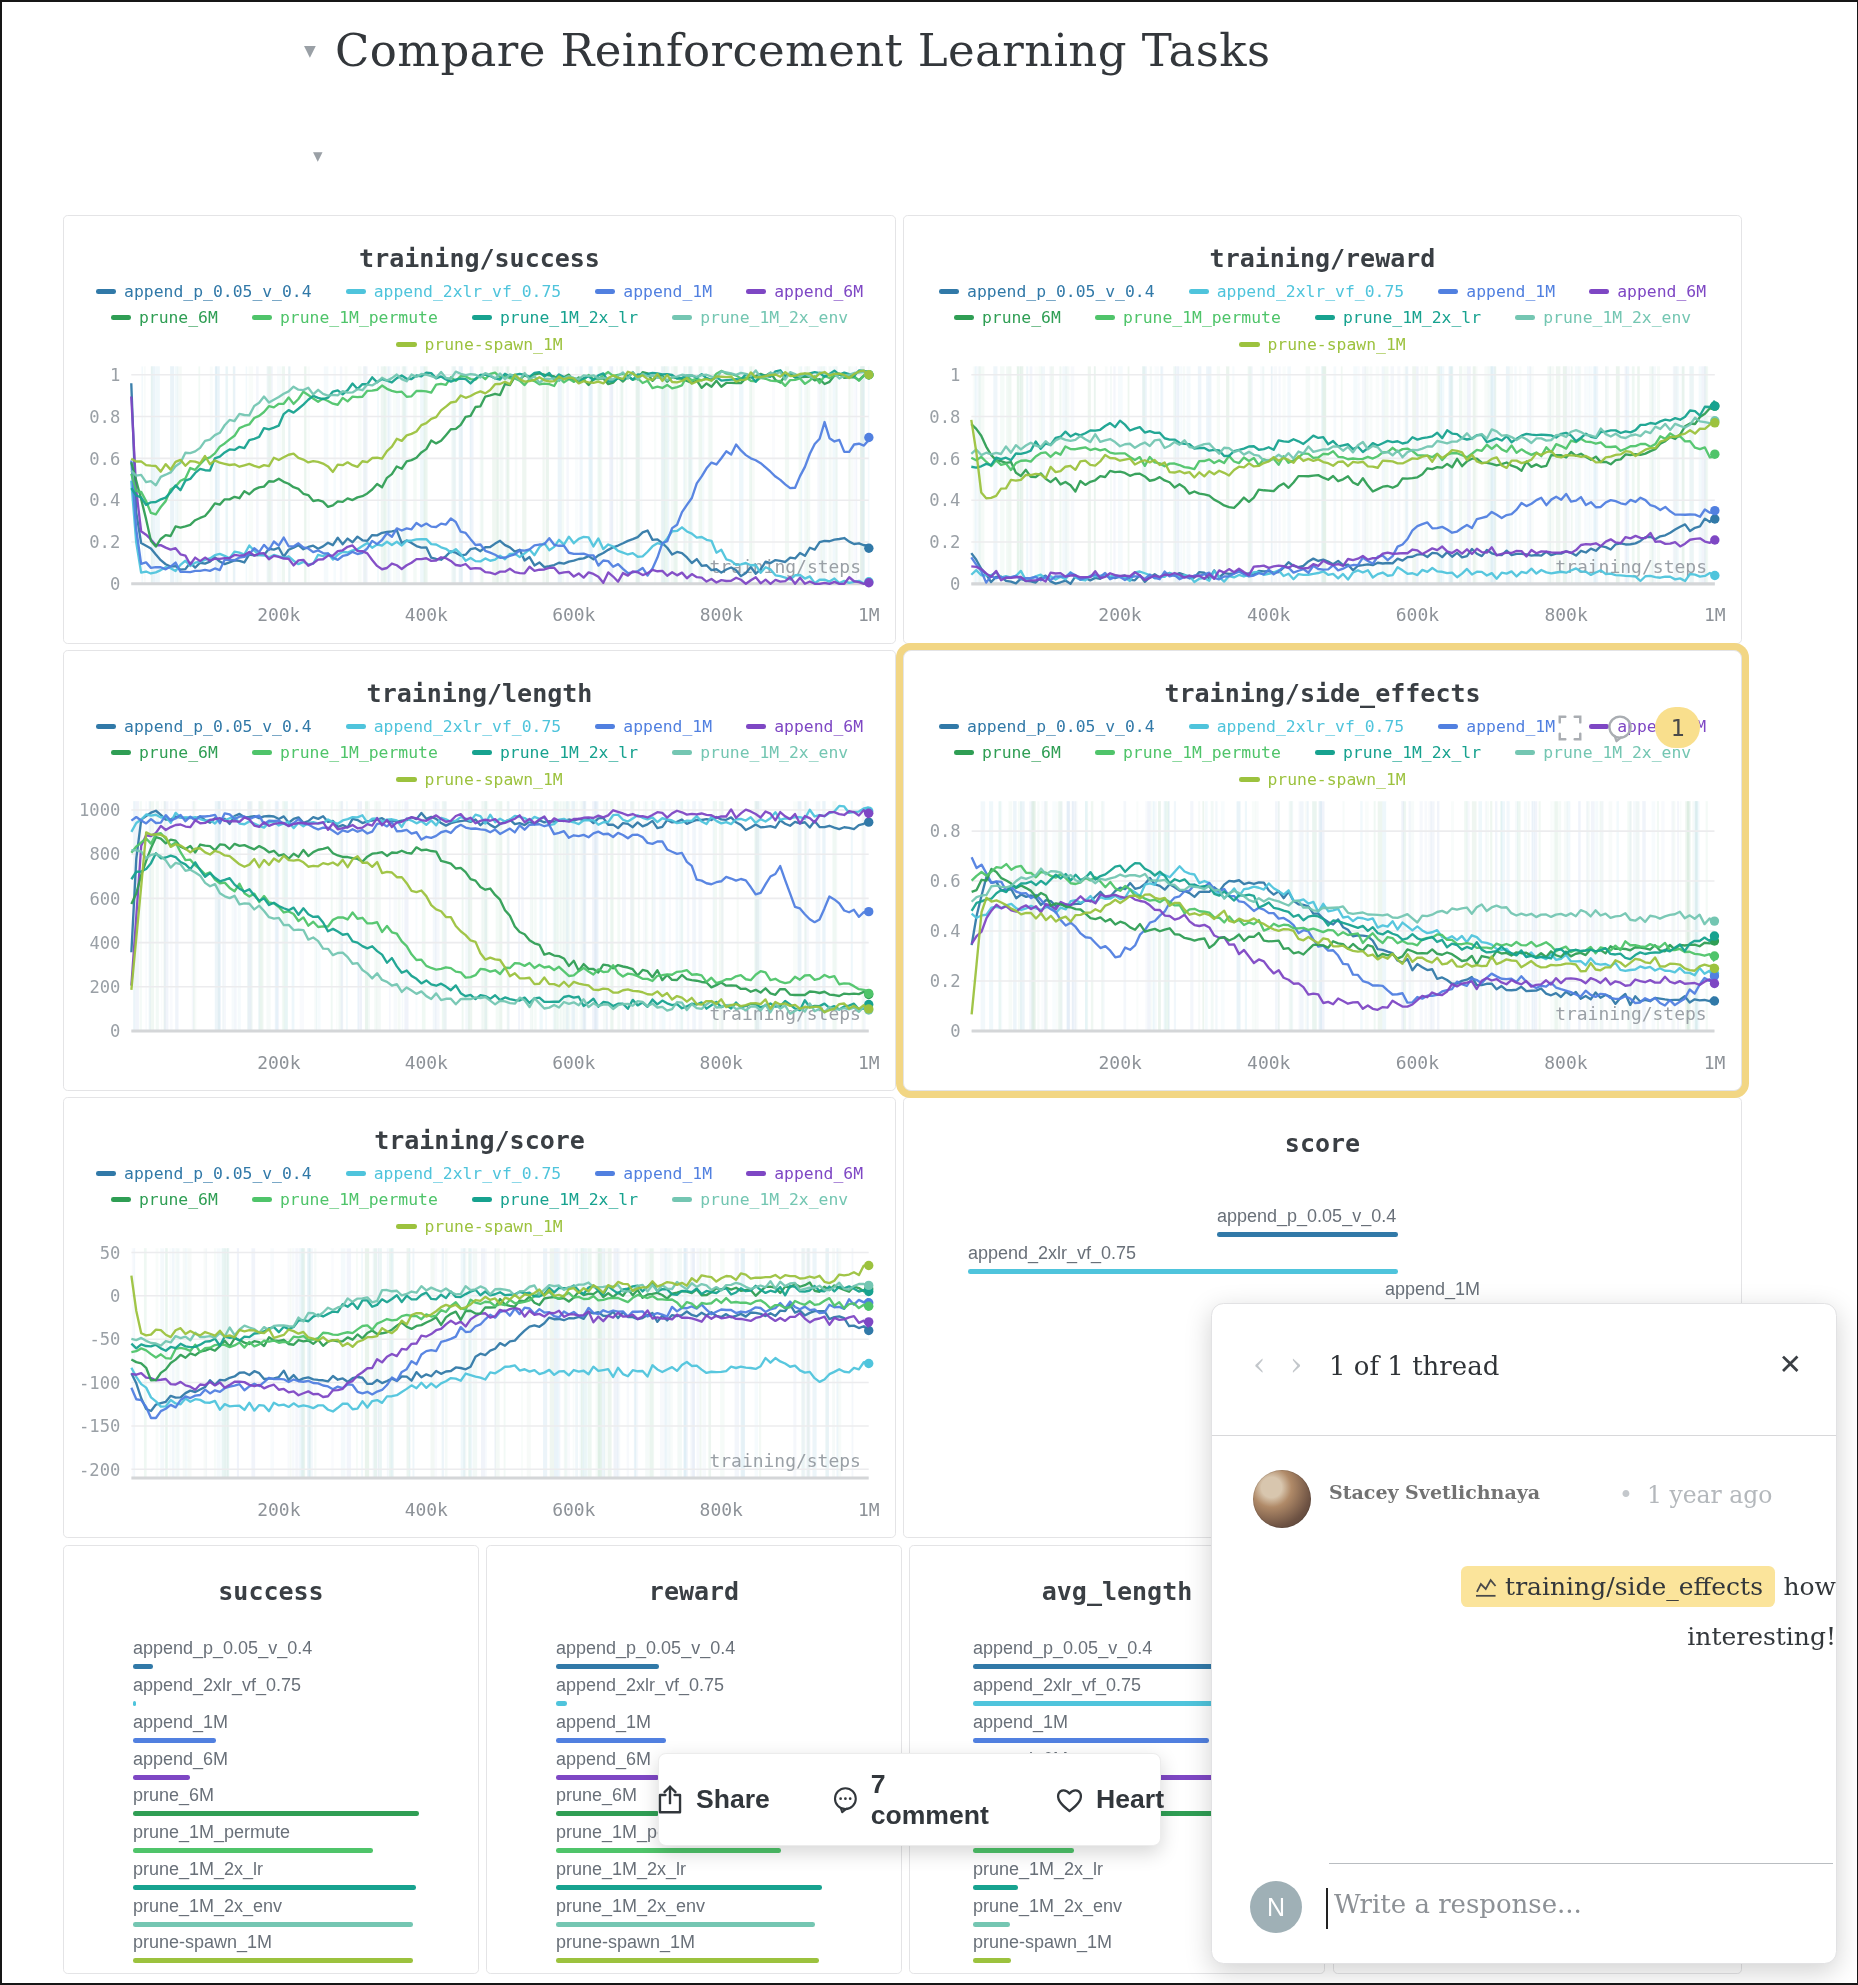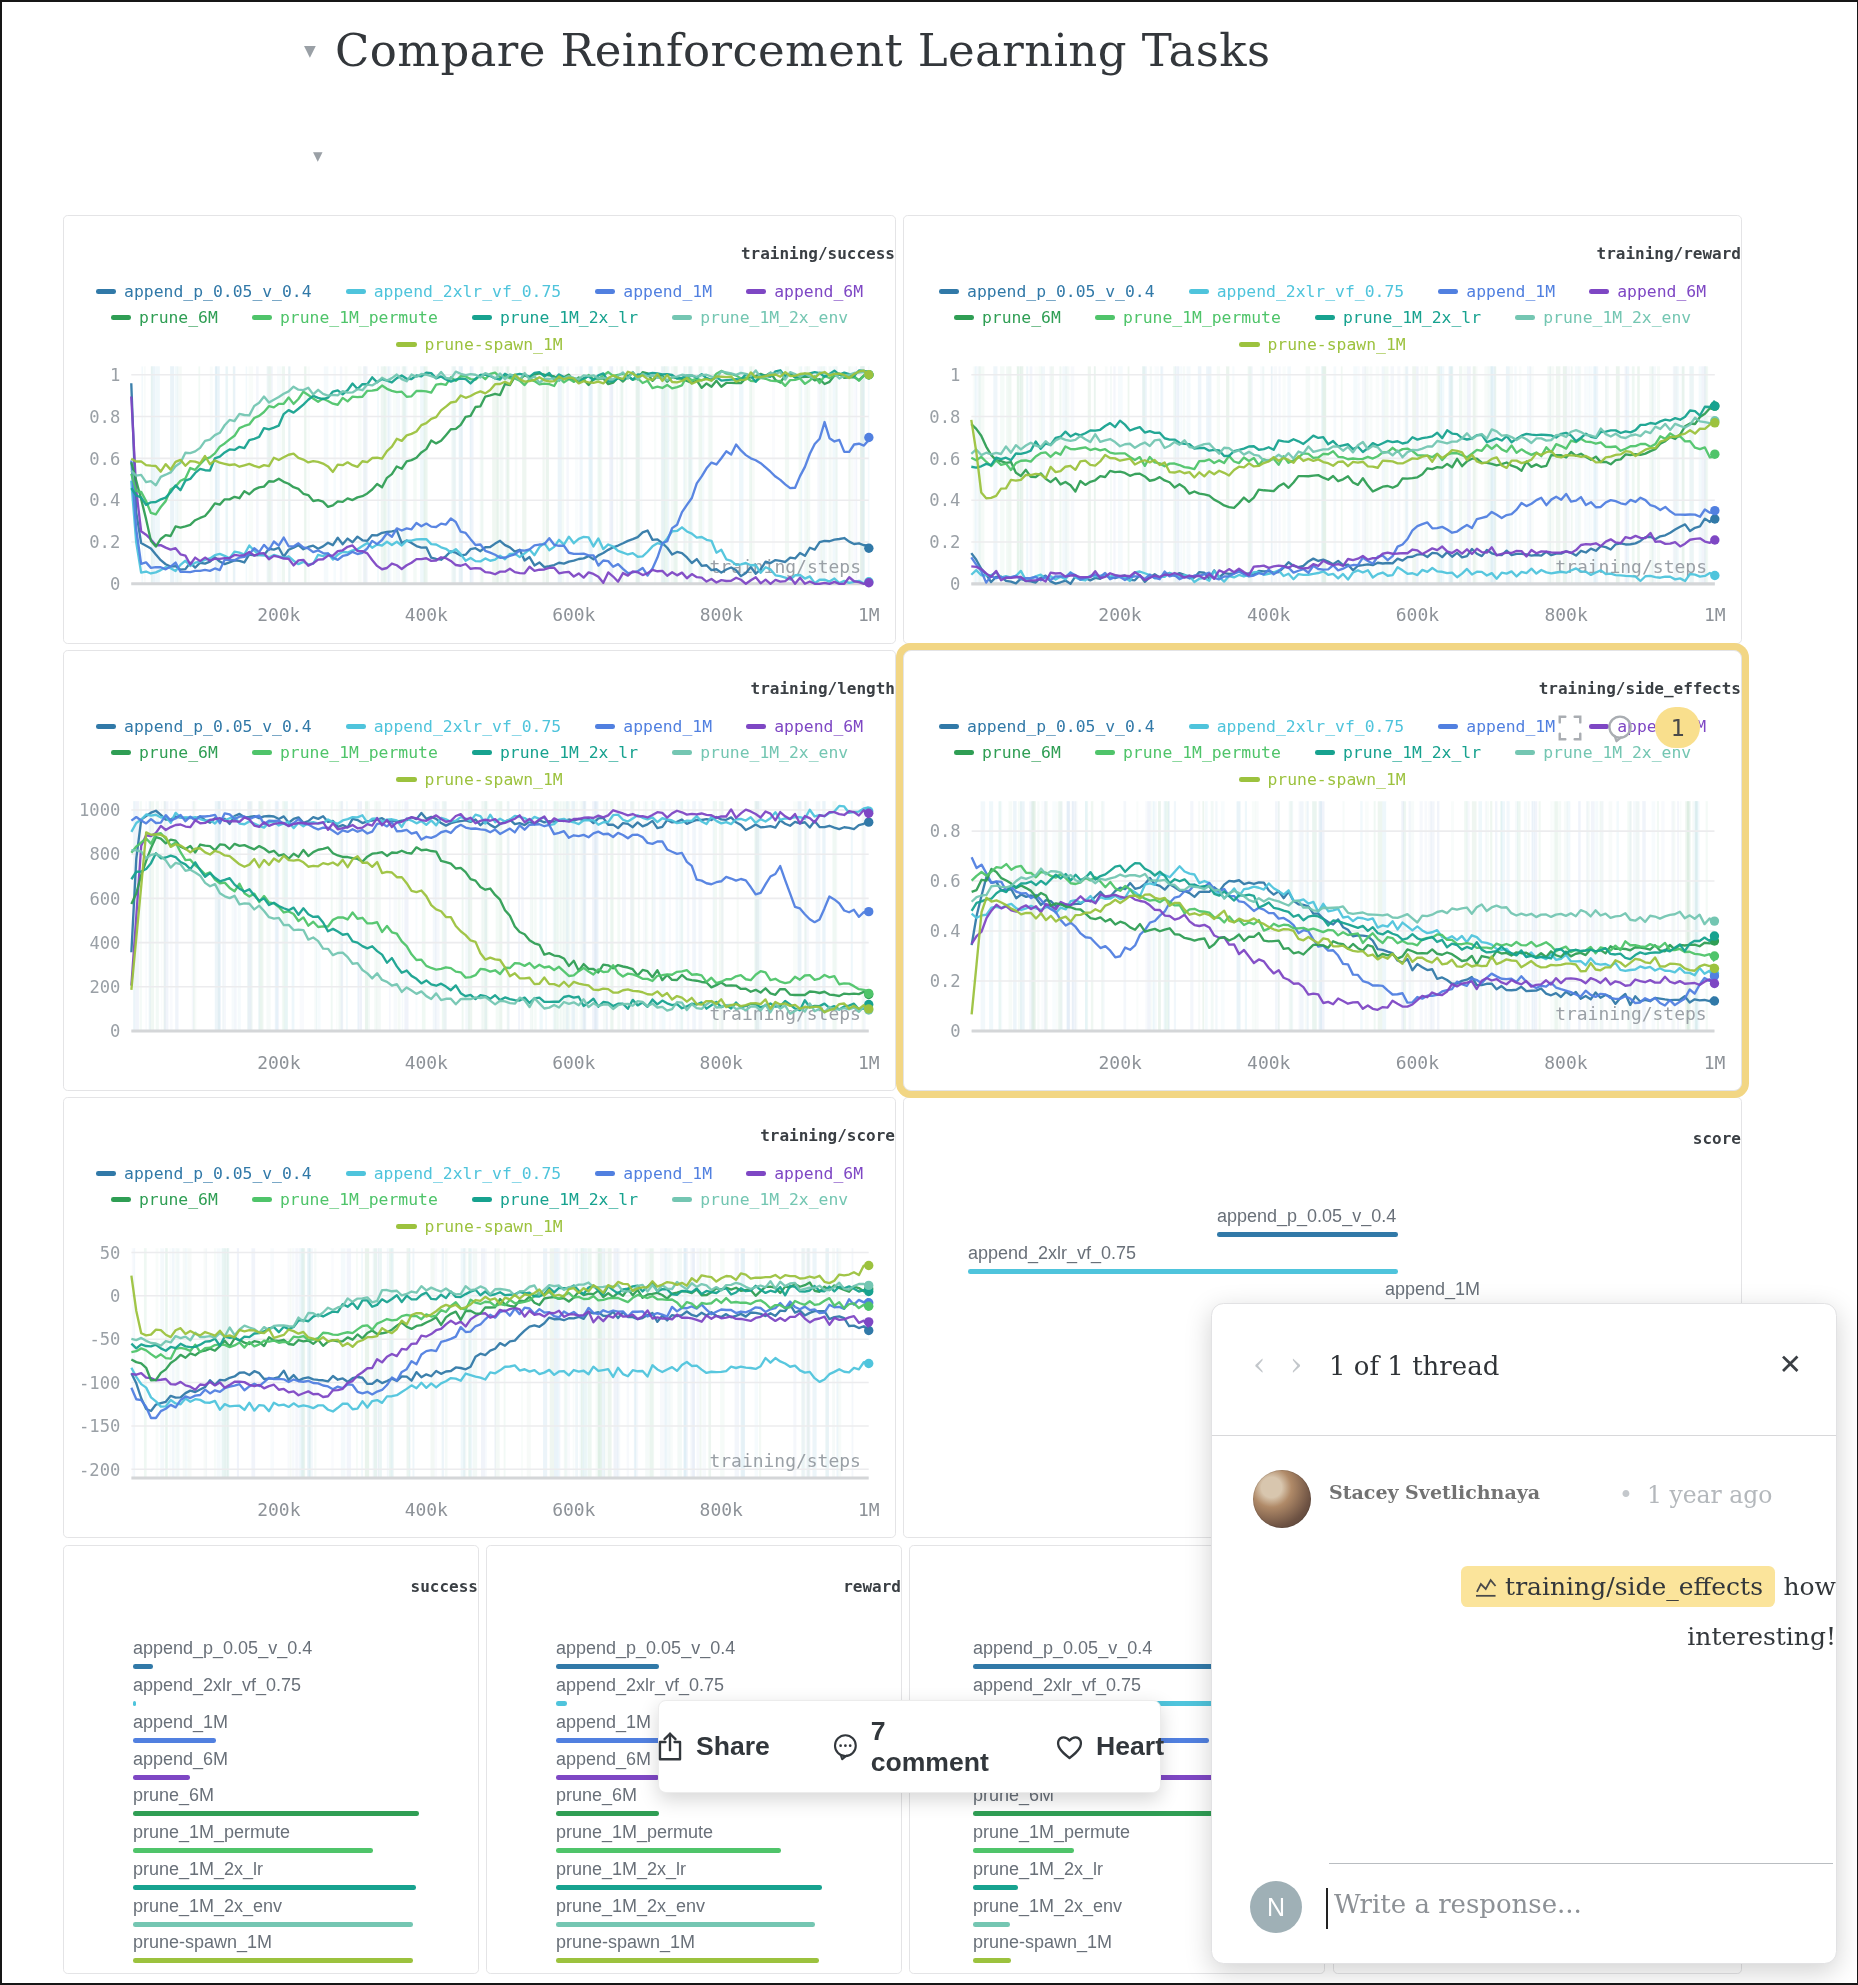--- a/index.html
+++ b/index.html
@@ -2,32 +2,32 @@
 <html style="font-size:12.5px"><head>
 <meta charset="utf-8">
 <style>
   html,body{margin:0;padding:0;background:#fff;}
   #stage{position:relative;width:1859px;height:1985px;background:#fff;border:2.3px solid #161616;box-sizing:border-box;overflow:hidden;font-family:"Liberation Sans",sans-serif;}
   .page-title{position:absolute;left:333px;top:22px;font-family:"DejaVu Serif",serif;font-size:45px;color:#33373b;letter-spacing:0.4px;}
   .page-subtitle{position:absolute;left:339px;top:135px;font-family:"DejaVu Serif",serif;font-size:34px;color:#3a3e42;}
   .tri{position:absolute;color:#9aa0a6;font-size:23.5px;}
   .panel{position:absolute;background:#fff;border:1.6px solid #e4e4e6;border-radius:4.7px;box-sizing:border-box;}
   .panel.highlight{box-shadow:0 0 0 7px #f2d684;border-radius:7.8px;}
-  .chart-title{position:absolute;top:28px;left:0;width:100%;text-align:right;font-family:"DejaVu Sans Mono",monospace;font-weight:bold;font-size:16px;color:#3a3f44;}
+  .chart-title{position:absolute;top:28px;left:0;width:100%;text-align:center;font-family:"DejaVu Sans Mono",monospace;font-weight:bold;font-size:25px;color:#3a3f44;}
   .bar-title{top:31px;}
   .legend-row{position:absolute;left:0;width:100%;display:flex;justify-content:center;gap:34px;}
   .legend-item{display:inline-flex;align-items:center;gap:7.8px;font-family:"DejaVu Sans Mono",monospace;font-size:16.4px;white-space:nowrap;}
   .legend-dash{width:20.3px;height:4.7px;border-radius:2.3px;display:inline-block;}
   .chart-svg{position:absolute;left:0;top:0;}
   .bar-row{position:absolute;height:37px;}
   .bar-label{position:absolute;top:0;font-size:18px;color:#697079;white-space:nowrap;}
   .bar-line{position:absolute;top:26px;height:4.7px;border-radius:2.3px;}
   .panel-actions{position:absolute;display:flex;align-items:center;gap:20.3px;}
   .badge{width:45px;height:41px;border-radius:22px;background:#f9df8d;color:#4a4a4a;font-size:23.5px;display:flex;align-items:center;justify-content:center;font-family:"DejaVu Sans Mono",monospace;}
-  #toolbar{position:absolute;left:656px;top:1698px;width:501px;height:91px;background:#fff;border-radius:7.8px;border:0.8px solid #ececec;box-shadow:0 6.3px 19px rgba(0,0,0,.16);display:flex;align-items:center;justify-content:center;gap:61px;z-index:40;}
+  #toolbar{position:absolute;left:656px;top:1751px;width:501px;height:91px;background:#fff;border-radius:7.8px;border:0.8px solid #ececec;box-shadow:0 6.3px 19px rgba(0,0,0,.16);display:flex;align-items:center;justify-content:center;gap:61px;z-index:40;}
   .tb-item{display:inline-flex;align-items:center;gap:11px;font-size:26.6px;font-weight:bold;color:#32373c;cursor:pointer;}
   #thread{position:absolute;left:1209px;top:1301px;width:626px;height:661px;background:#fff;border:1.6px solid #e2e2e4;border-radius:12.5px;box-shadow:0 7.8px 26.6px rgba(0,0,0,.18);z-index:50;box-sizing:border-box;font-family:"DejaVu Serif",serif;}
   .th-header{position:absolute;left:0;top:42px;width:100%;height:47px;}
   .th-title{position:absolute;left:117px;top:4.7px;font-size:26px;color:#2f3337;}
   .th-nav{position:absolute;top:3.1px;font-size:31px;color:#c3c7cb;cursor:pointer;line-height:31px;}
   .th-close{position:absolute;right:34px;top:1.6px;font-size:28px;color:#3a3f44;cursor:pointer;}
   .th-div{position:absolute;left:0;top:131px;width:100%;border-top:1.6px solid #d8d8da;}
   .avatar{position:absolute;left:41px;top:166px;width:58px;height:58px;border-radius:50%;background:radial-gradient(circle at 32% 30%,#d8c6ae 0 18%,#b08a68 35%,#6d5243 70%,#4e3b31 100%);box-shadow:inset 0 0 0 0.8px rgba(0,0,0,.12);}
   .th-name{position:absolute;left:117px;top:177px;font-size:19px;font-weight:bold;color:#737373;text-align:center;}
   .th-time{position:absolute;left:117px;top:177px;font-size:23.5px;color:#b4b8bc;}

